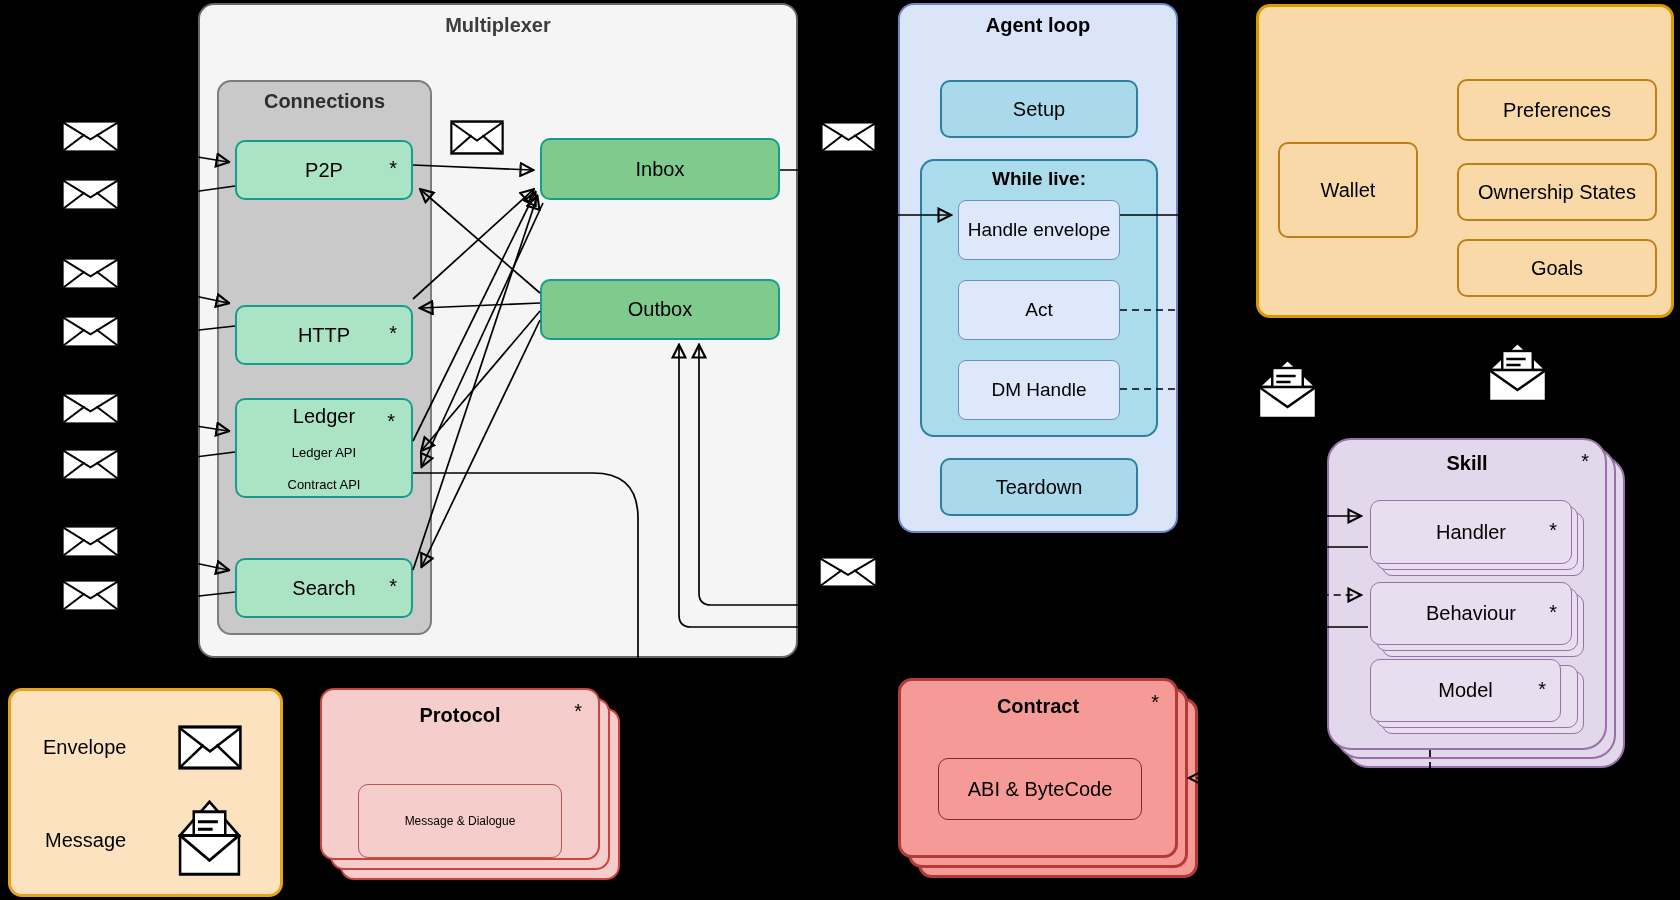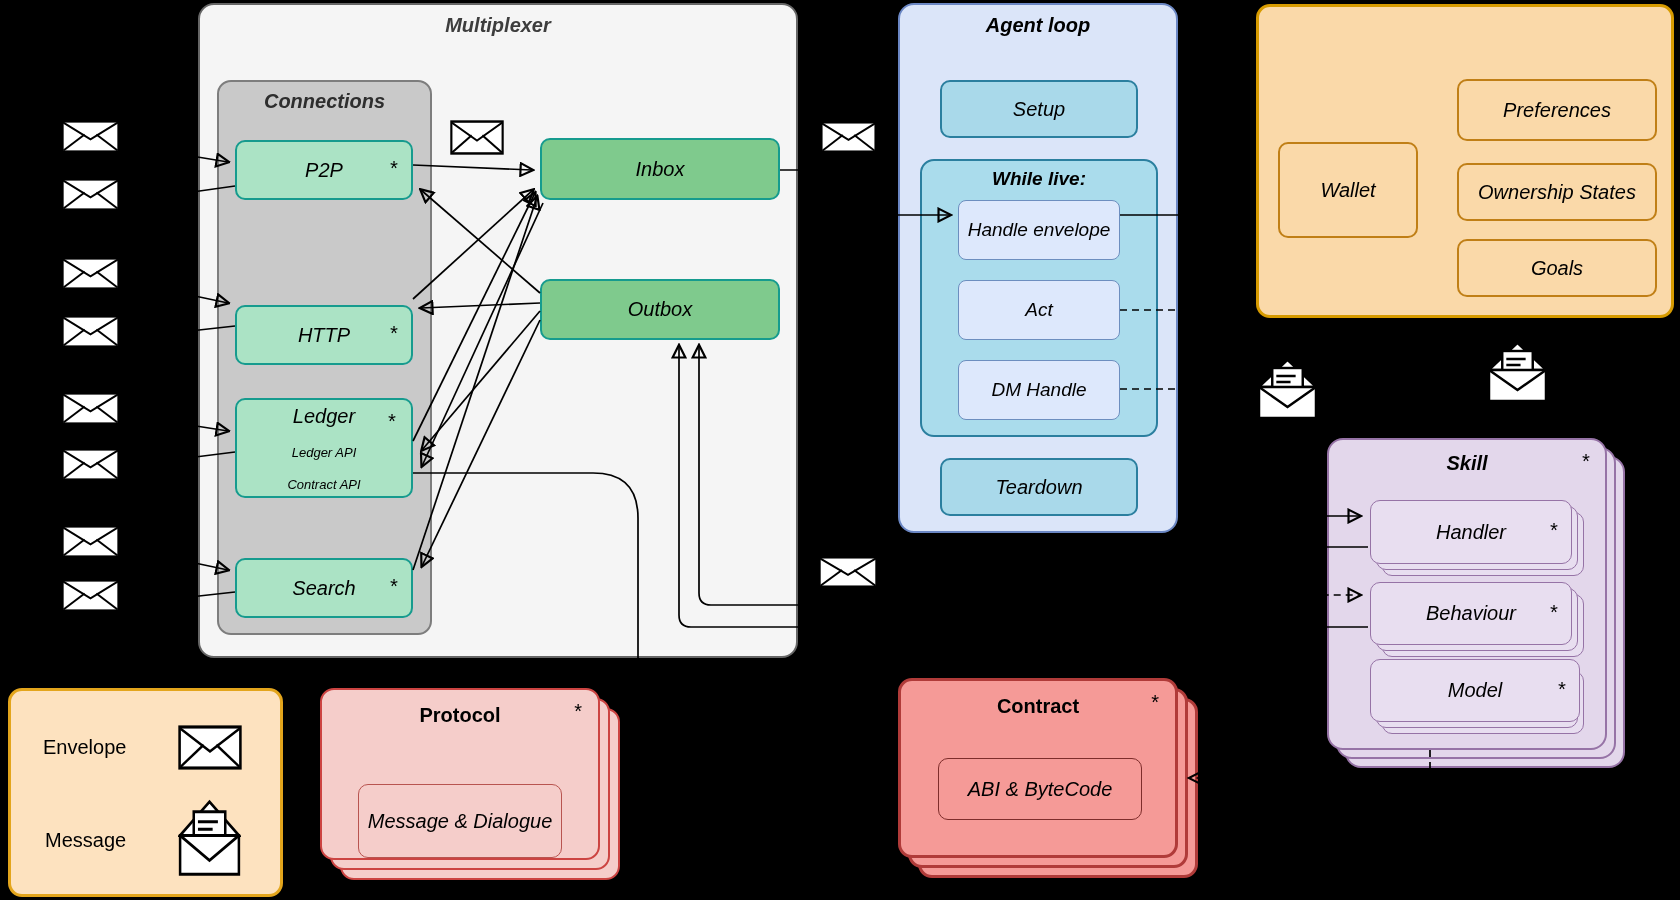--- a/index.html
+++ b/index.html
@@ -1,18 +1,18 @@
 <!DOCTYPE html>
 <html><head>
 <meta charset="utf-8">
 <style>
   html,body{margin:0;padding:0;background:#000;}
   .stage{position:relative;width:1680px;height:900px;background:#000;overflow:hidden;
          font-family:"Liberation Sans", sans-serif;color:#000;}
-  .abs{position:absolute;box-sizing:border-box;font-style:italic;}
+  .abs{position:absolute;box-sizing:border-box;}
   .title{font-weight:bold;font-size:20px;text-align:center;}
   .lbl{font-size:20px;}
   .center{display:flex;align-items:center;justify-content:center;text-align:left;}
 
   
   .multiplexer{left:198px;top:3px;width:600px;height:655px;background:#f5f5f5;
                border:2px solid #666;border-radius:16px;}
   .mux-title{left:198px;top:14px;width:600px;color:#3d3d3d;}
   .connections{left:217px;top:80px;width:215px;height:555px;background:#c9c9c9;
                border:2px solid #7d7d7d;border-radius:14px;}
@@ -53,29 +53,29 @@
   .wallet{left:1278px;top:142px;width:140px;height:96px;}
   .prefs{left:1457px;top:79px;width:200px;height:62px;}
   .own{left:1457px;top:163px;width:200px;height:58px;}
   .goals{left:1457px;top:239px;width:200px;height:58px;}
 
   
   .stack{position:absolute;}
   .stack .layer{position:absolute;box-sizing:border-box;}
 
   
-  .skill-front{background:#e3d7eb;border:2px solid #9673a6;border-radius:16px;font-style:italic;}
+  .skill-front{background:#e3d7eb;border:2px solid #9673a6;border-radius:24px;}
   .skill-title{position:absolute;left:0;top:12px;width:100%;}
   .pursub{position:absolute;box-sizing:border-box;background:#e8def0;border:1.5px solid #9673a6;
           border-radius:10px;font-size:20px;}
 
   
   .proto-card{background:#f5cdca;border:2.5px solid #cc4442;border-radius:14px;}
   .proto-inner{left:358px;top:784px;width:204px;height:74px;background:#f5cdca;
-               border:1.5px solid #b85450;border-radius:10px;font-size:20px;line-height:1.2;}
+               border:1.5px solid #b85450;border-radius:10px;font-size:12px;line-height:1.2;}
   .contract-card{background:#f59a97;border:3px solid #b03b39;border-radius:14px;}
   .contract-inner{left:938px;top:758px;width:204px;height:62px;background:#f59a97;
                   border:1.5px solid #7e2d2b;border-radius:10px;font-size:20px;}
 
   
   .legend{left:8px;top:688px;width:275px;height:209px;background:#fde2bf;
           border:3px solid #e3a51c;border-radius:14px;}
   .legend-label{position:absolute;font-size:20px;}
 
   .ico{position:absolute;}
@@ -172,21 +172,21 @@
 
       <div class="pursub" style="left:53px;top:154px;width:202px;height:63px;"></div>
       <div class="pursub" style="left:47px;top:148px;width:202px;height:63px;"></div>
       <div class="pursub center" style="left:41px;top:142px;width:202px;height:63px;">
         <span>Behaviour</span>
         <span class="star">*</span>
       </div>
 
       <div class="pursub" style="left:53px;top:231px;width:202px;height:63px;"></div>
       <div class="pursub" style="left:47px;top:225px;width:202px;height:63px;"></div>
-      <div class="pursub center" style="left:41px;top:219px;width:210px;height:63px;">
+      <div class="pursub center" style="left:41px;top:219px;width:191px;height:63px;">
         <span>Model</span>
         <span class="star">*</span>
       </div>
     </div>
   </div>
 
   <div class="stack" style="left:320px;top:688px;width:280px;height:172px;">
     <div class="layer proto-card" style="left:20px;top:20px;width:280px;height:172px;"></div>
     <div class="layer proto-card" style="left:10px;top:10px;width:280px;height:172px;"></div>
     <div class="layer proto-card" style="left:0;top:0;width:280px;height:172px;">

